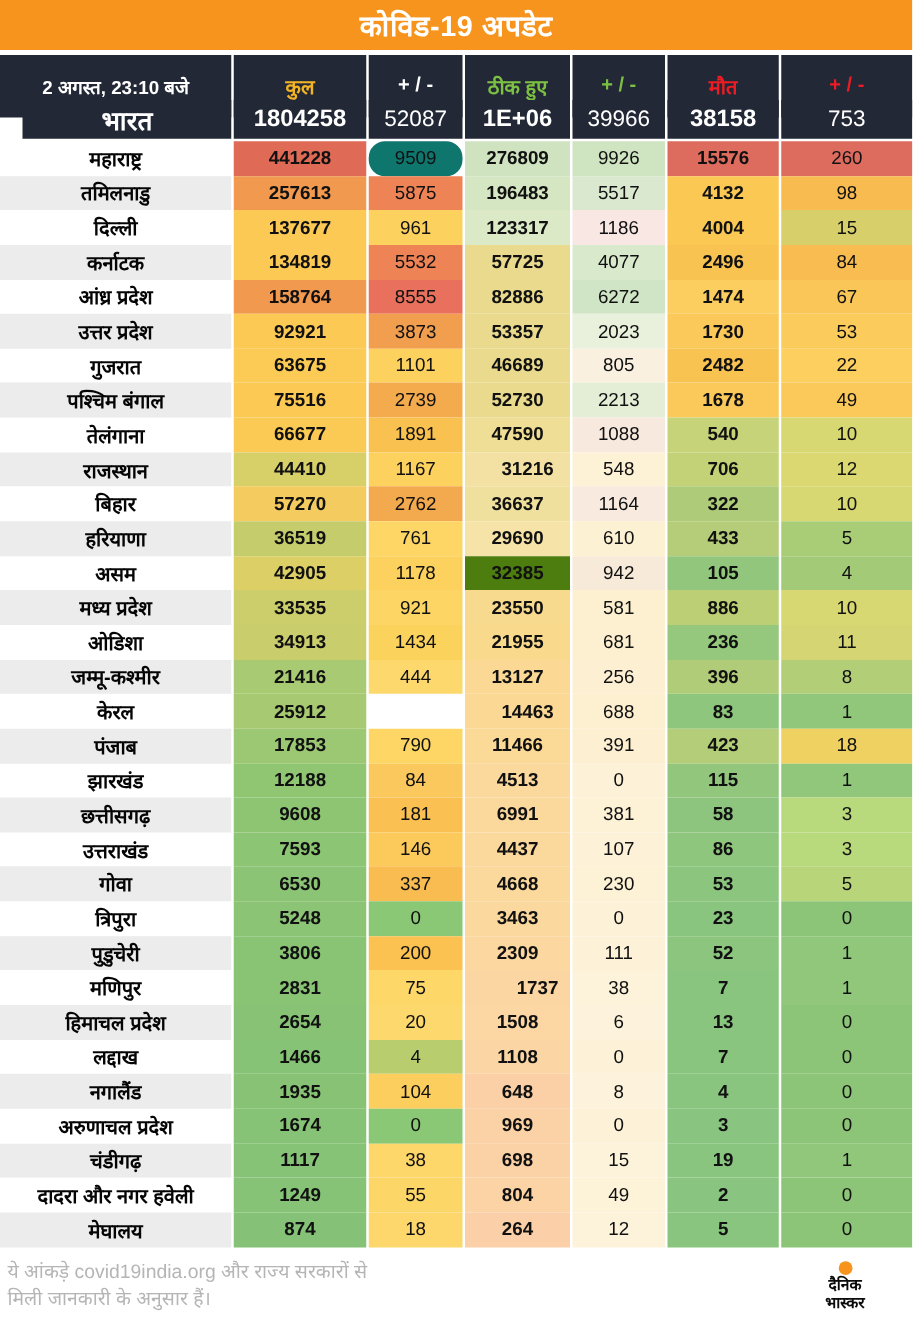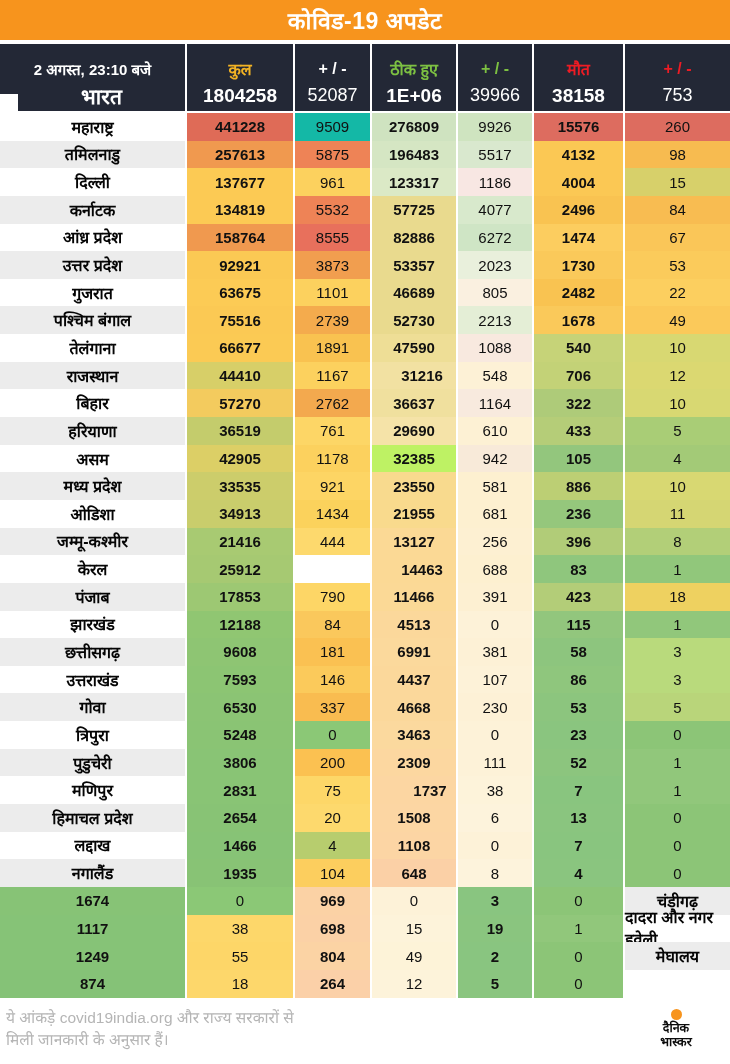--- a/index.html
+++ b/index.html
@@ -58,21 +58,21 @@
     <div class="india-cell">52087</div>
     <div class="india-cell india-bold">1E+06</div>
     <div class="india-cell">39966</div>
     <div class="india-cell india-bold">38158</div>
     <div class="india-cell">753</div>
   </div>
 
   <div class="grid rows" id="state-rows">
       <div class="state-name">महाराष्ट्र</div>
       <div class="val main" style="background: rgb(223, 107, 87);">441228</div>
-      <div class="val" style="background: #14b8a6;">9509</div>
+      <div class="val" style="background: #0f766e; border-radius: 13px;">9509</div>
       <div class="val main" style="background: rgb(207, 227, 192);">276809</div>
       <div class="val" style="background: rgb(207, 228, 192);">9926</div>
       <div class="val main" style="background: rgb(221, 108, 95);">15576</div>
       <div class="val" style="background: rgb(221, 108, 95);">260</div>
       <div class="state-name alt">तमिलनाडु</div>
       <div class="val main" style="background: rgb(240, 153, 79);">257613</div>
       <div class="val" style="background: rgb(238, 131, 86);">5875</div>
       <div class="val main" style="background: rgb(213, 230, 195);">196483</div>
       <div class="val" style="background: rgb(217, 232, 206);">5517</div>
       <div class="val main" style="background: rgb(251, 200, 84);">4132</div>
@@ -143,21 +143,21 @@
       <div class="state-name alt">हरियाणा</div>
       <div class="val main" style="background: rgb(196, 204, 108);">36519</div>
       <div class="val" style="background: rgb(253, 214, 102);">761</div>
       <div class="val main" style="background: rgb(245, 227, 168);">29690</div>
       <div class="val" style="background: rgb(253, 241, 212);">610</div>
       <div class="val main" style="background: rgb(181, 205, 120);">433</div>
       <div class="val" style="background: rgb(169, 205, 118);">5</div>
       <div class="state-name">असम</div>
       <div class="val main" style="background: rgb(220, 207, 102);">42905</div>
       <div class="val" style="background: rgb(252, 209, 94);">1178</div>
-      <div class="val main" style="background: #bef264;">32385</div>
+      <div class="val main" style="background: #4d7c0f;">32385</div>
       <div class="val" style="background: rgb(248, 234, 217);">942</div>
       <div class="val main" style="background: rgb(147, 198, 125);">105</div>
       <div class="val" style="background: rgb(163, 202, 119);">4</div>
       <div class="state-name alt">मध्य प्रदेश</div>
       <div class="val main" style="background: rgb(204, 205, 107);">33535</div>
       <div class="val" style="background: rgb(253, 213, 100);">921</div>
       <div class="val main" style="background: rgb(248, 218, 142);">23550</div>
       <div class="val" style="background: rgb(253, 240, 208);">581</div>
       <div class="val main" style="background: rgb(188, 207, 116);">886</div>
       <div class="val" style="background: rgb(216, 216, 114);">10</div>
@@ -252,20 +252,21 @@
       <div class="val" style="background: rgb(253, 242, 216);">0</div>
       <div class="val main" style="background: rgb(137, 197, 127);">7</div>
       <div class="val" style="background: rgb(140, 197, 119);">0</div>
       <div class="state-name alt">नगालैंड</div>
       <div class="val main" style="background: rgb(136, 195, 117);">1935</div>
       <div class="val" style="background: rgb(252, 206, 94);">104</div>
       <div class="val main" style="background: rgb(251, 208, 166);">648</div>
       <div class="val" style="background: rgb(253, 243, 220);">8</div>
       <div class="val main" style="background: rgb(138, 197, 127);">4</div>
       <div class="val" style="background: rgb(140, 197, 119);">0</div>
+      <div class="state-name">अरुणाचल प्रदेश</div>
       <div class="val main" style="background: rgb(135, 195, 118);">1674</div>
       <div class="val" style="background: rgb(139, 200, 118);">0</div>
       <div class="val main" style="background: rgb(251, 210, 165);">969</div>
       <div class="val" style="background: rgb(253, 242, 216);">0</div>
       <div class="val main" style="background: rgb(137, 197, 128);">3</div>
       <div class="val" style="background: rgb(140, 197, 119);">0</div>
       <div class="state-name alt">चंडीगढ़</div>
       <div class="val main" style="background: rgb(134, 195, 119);">1117</div>
       <div class="val" style="background: rgb(253, 215, 106);">38</div>
       <div class="val main" style="background: rgb(251, 209, 166);">698</div>

